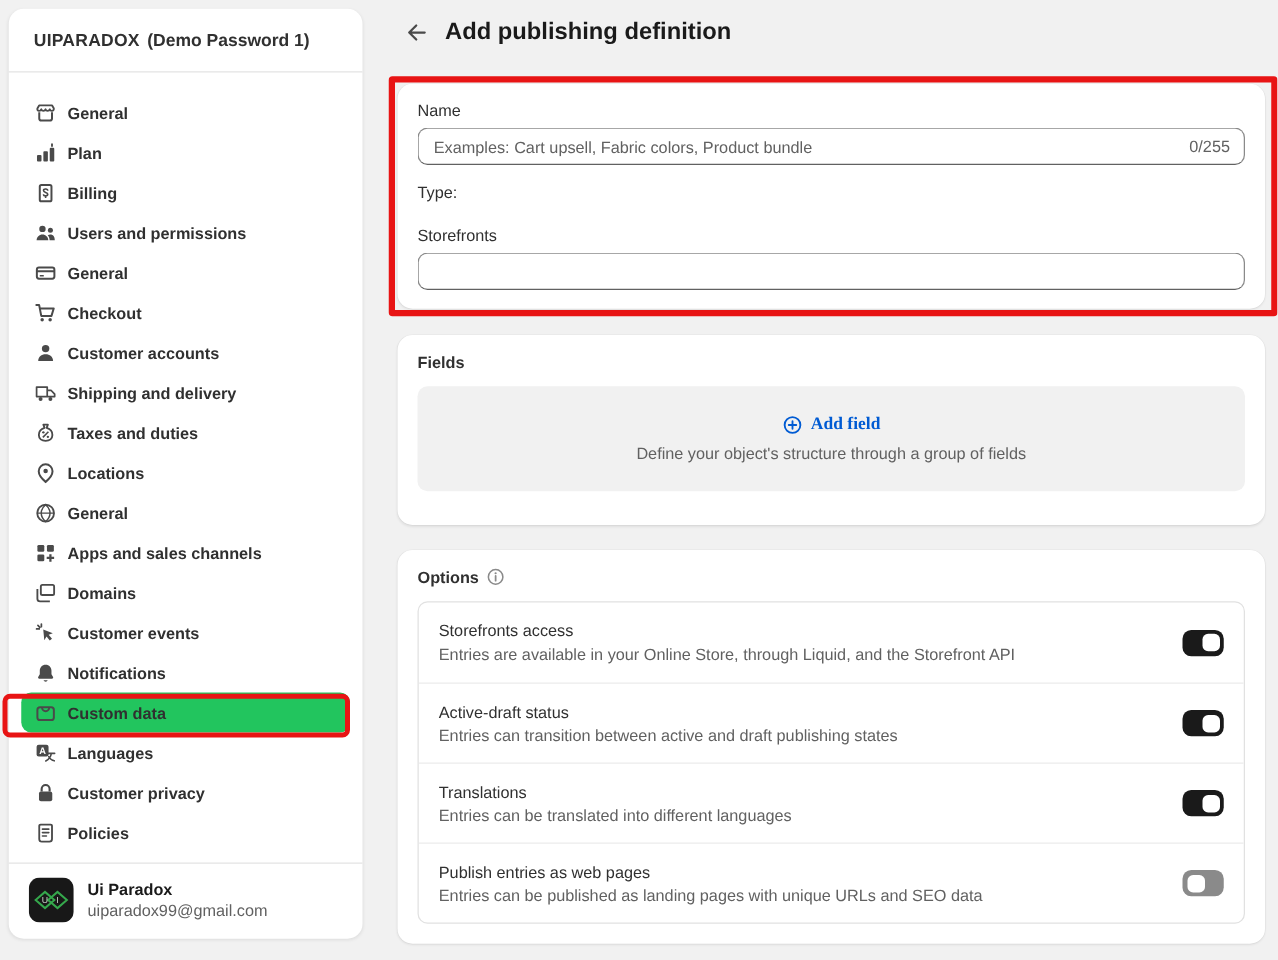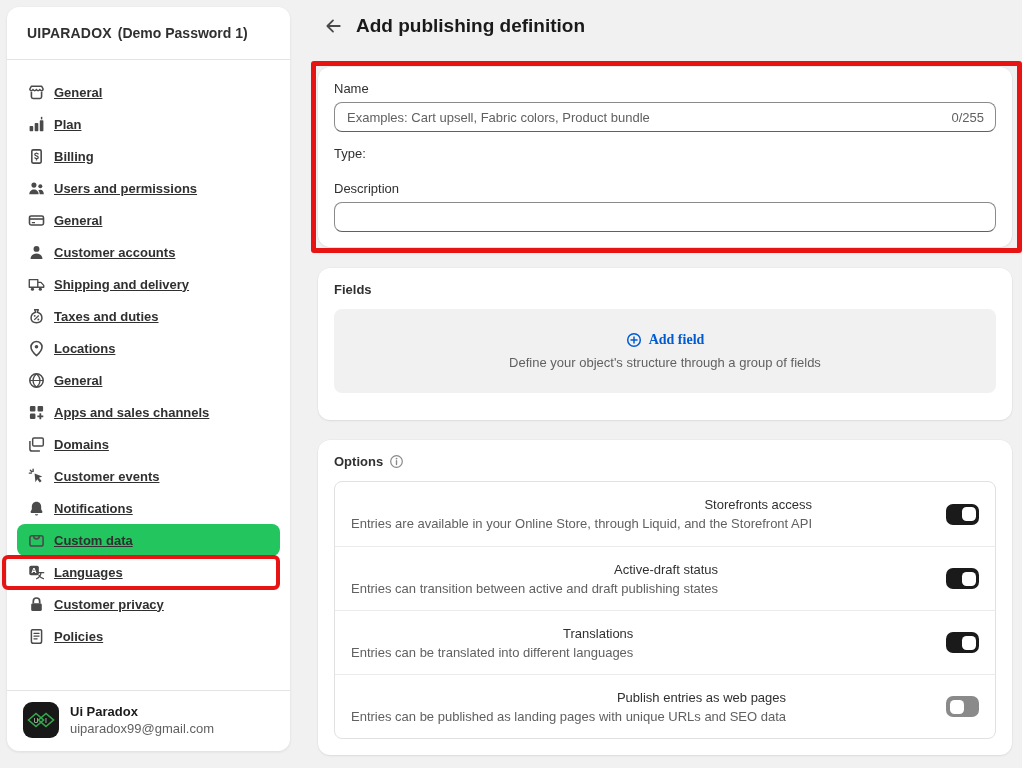--- a/index.html
+++ b/index.html
@@ -12,21 +12,21 @@
              background:#fff; border-radius:12px; box-shadow:0 1px 3px rgba(26,26,26,.09);
              display:flex; flex-direction:column; }
   .sidebar-header { height:53px; border-bottom:1px solid #e3e3e3; display:flex; align-items:center; padding:0 20px; }
   .store-name { font-size:14px; font-weight:700; letter-spacing:.2px; }
   .store-suffix { font-size:14px; font-weight:600; margin-left:6px; color:#303030; }
   .sidebar-nav { padding:16px 10px 8px; flex:0 0 auto; }
   .nav-item { height:32px; display:flex; align-items:center; gap:9px; padding:0 11px; border-radius:8px; cursor:pointer; }
   .nav-item.selected { background:#22c55e; }
   .nav-icon { width:17px; height:17px; color:#4a4a4a; display:inline-flex; }
   .nav-icon svg { width:17px; height:17px; }
-  .nav-label { font-size:13px; font-weight:600; color:#303030; white-space:nowrap;text-decoration:underline; }
+  .nav-label { font-size:13px; font-weight:600; color:#303030; white-space:nowrap; }
   .sidebar-footer { margin-top:auto; border-top:1px solid #e3e3e3; display:flex; align-items:center; gap:11px; padding:11px 16px 13px; }
   .avatar { width:36px; height:36px; border-radius:9px; flex:0 0 auto; }
   .footer-name { font-size:13px; font-weight:700; color:#1a1a1a; }
   .footer-email { font-size:13px; color:#616161; margin-top:2px; }
 
   
   .main-header { position:absolute; left:320px; top:13px; display:flex; align-items:center; gap:10px; }
   .back-btn { width:26px; height:26px; background:none; border:none; color:#4a4a4a; cursor:pointer; display:flex; align-items:center; justify-content:center; }
   .back-btn svg { width:18px; height:18px; }
   .page-title { font-size:19px; font-weight:700; color:#1a1a1a; }
@@ -52,21 +52,21 @@
   .info-icon { width:15px; height:15px; display:inline-flex; cursor:pointer; }
 
   .fields-panel { margin-top:12px; height:84px; background:#f1f1f1; border-radius:8px;
                   display:flex; flex-direction:column; align-items:center; justify-content:center; gap:7px; }
   .add-field { display:flex; align-items:center; gap:7px; background:none; border:none; color:#005bd3; font-family:Liberation Serif, serif;
                font-size:14px; font-weight:700; cursor:pointer; }
   .add-field svg { width:16px; height:16px; }
   .fields-helper { font-size:13px; color:#616161; }
 
   .options-panel { margin-top:12px; border:1px solid #e1e1e1; border-radius:8px; background:#fff; overflow:hidden; }
-  .option-row { display:flex; align-items:center; justify-content:space-between; padding:11px 16px; min-height:64px;text-align:right; }
+  .option-row { display:flex; align-items:center; justify-content:space-between; padding:11px 16px; min-height:64px; }
   .option-row + .option-row { border-top:1px solid #ebebeb; }
   .option-title { font-size:13px; font-weight:500; color:#303030; margin-bottom:4px; }
   .option-desc { font-size:13px; color:#616161; }
   .toggle { width:33px; height:21px; border-radius:7px; position:relative; flex:0 0 auto; margin-left:16px; cursor:pointer; }
   .toggle.on { background:#1a1a1a; }
   .toggle.off { background:#8a8a8a; }
   .toggle .knob { position:absolute; top:3.5px; width:14px; height:14px; border-radius:4.5px; background:#fff; }
   .toggle.on .knob { right:3.5px; }
   .toggle.off .knob { left:3.5px; }
 
@@ -128,20 +128,30 @@
         </div>
         <div class="nav-item">
           <span class="nav-icon">
             <svg viewBox="0 0 16 16">
               <rect x="1.4" y="3.8" width="13.2" height="8.4" rx="1.6" fill="none" stroke="currentColor" stroke-width="1.5"></rect>
               <path d="M1.4 6.6h13.2" stroke="currentColor" stroke-width="1.5"></path>
               <path d="M3.6 10h3" stroke="currentColor" stroke-width="1.2"></path>
             </svg>
           </span>
           <span class="nav-label">General</span>
+        </div>
+        <div class="nav-item">
+          <span class="nav-icon">
+            <svg viewBox="0 0 16 16">
+              <path d="M1 1.8h2.1l1.6 8.3h7.7l1.7-5.6H4" fill="none" stroke="currentColor" stroke-width="1.5" stroke-linejoin="round" stroke-linecap="round"></path>
+              <circle cx="5.4" cy="13" r="1.3" fill="currentColor"></circle>
+              <circle cx="11.4" cy="13" r="1.3" fill="currentColor"></circle>
+            </svg>
+          </span>
+          <span class="nav-label">Checkout</span>
         </div>
         <div class="nav-item">
           <span class="nav-icon">
             <svg viewBox="0 0 16 16" fill="currentColor">
               <circle cx="8" cy="4.6" r="2.8"></circle>
               <path d="M2.4 14c0-3.1 2.5-5.1 5.6-5.1s5.6 2 5.6 5.1z"></path>
             </svg>
           </span>
           <span class="nav-label">Customer accounts</span>
         </div>
@@ -284,21 +294,21 @@
     <h1 class="page-title">Add publishing definition</h1>
   </div>
 
   <section class="card def-card">
     <div class="field-label">Name</div>
     <div class="input-wrap">
       <input class="text-input name-input" type="text" placeholder="Examples: Cart upsell, Fabric colors, Product bundle" style="">
       <span class="char-counter">0/255</span>
     </div>
     <div class="field-label type-label">Type:</div>
-    <div class="field-label desc-label">Description</div>
+    <div class="field-label desc-label">Storefronts</div>
     <input class="text-input" type="text" style="">
   </section>
 
   <section class="card fields-card">
     <div class="card-heading">Fields</div>
     <div class="fields-panel">
       <button class="add-field">
         <span class="nav-icon" id="add-field-icon" style="color:#005bd3;width:16px;height:16px;">
             <svg viewBox="0 0 16 16">
               <circle cx="8" cy="8" r="6.3" fill="none" stroke="currentColor" stroke-width="1.5"></circle>

